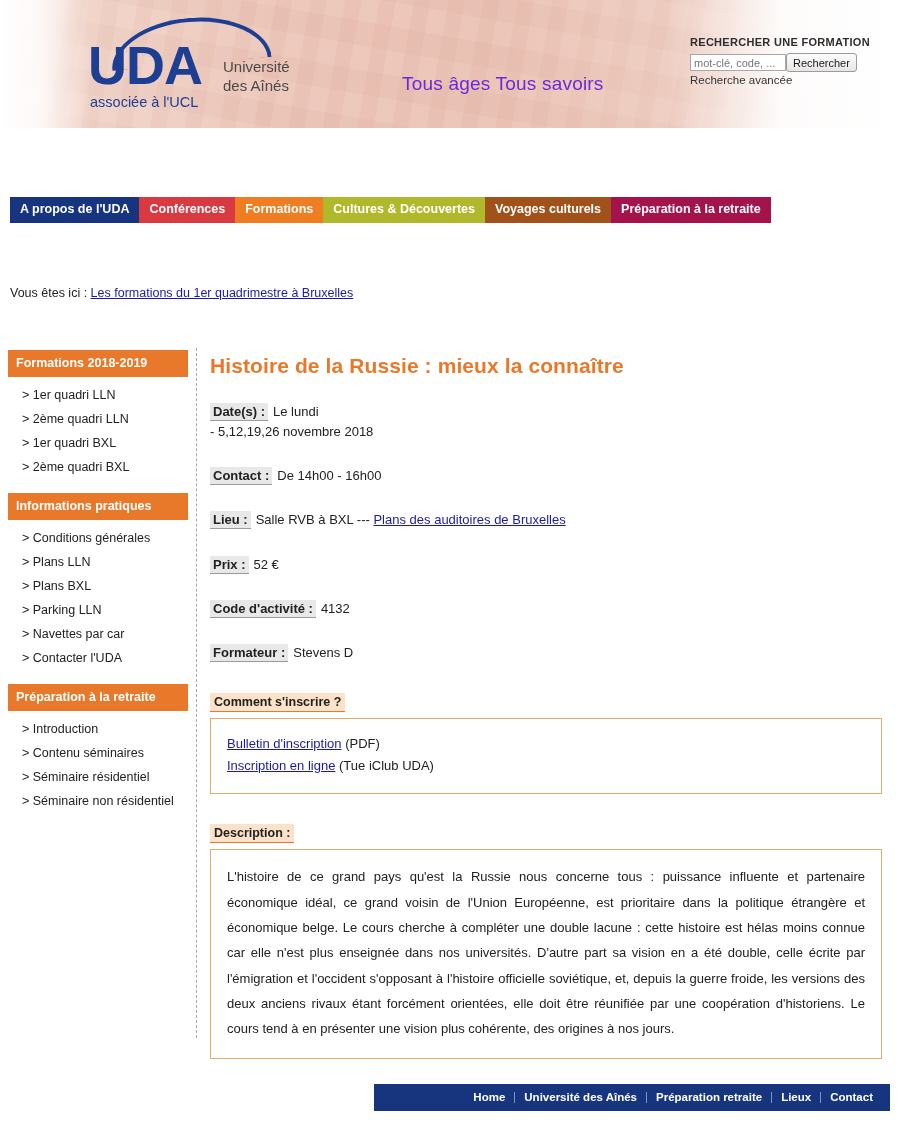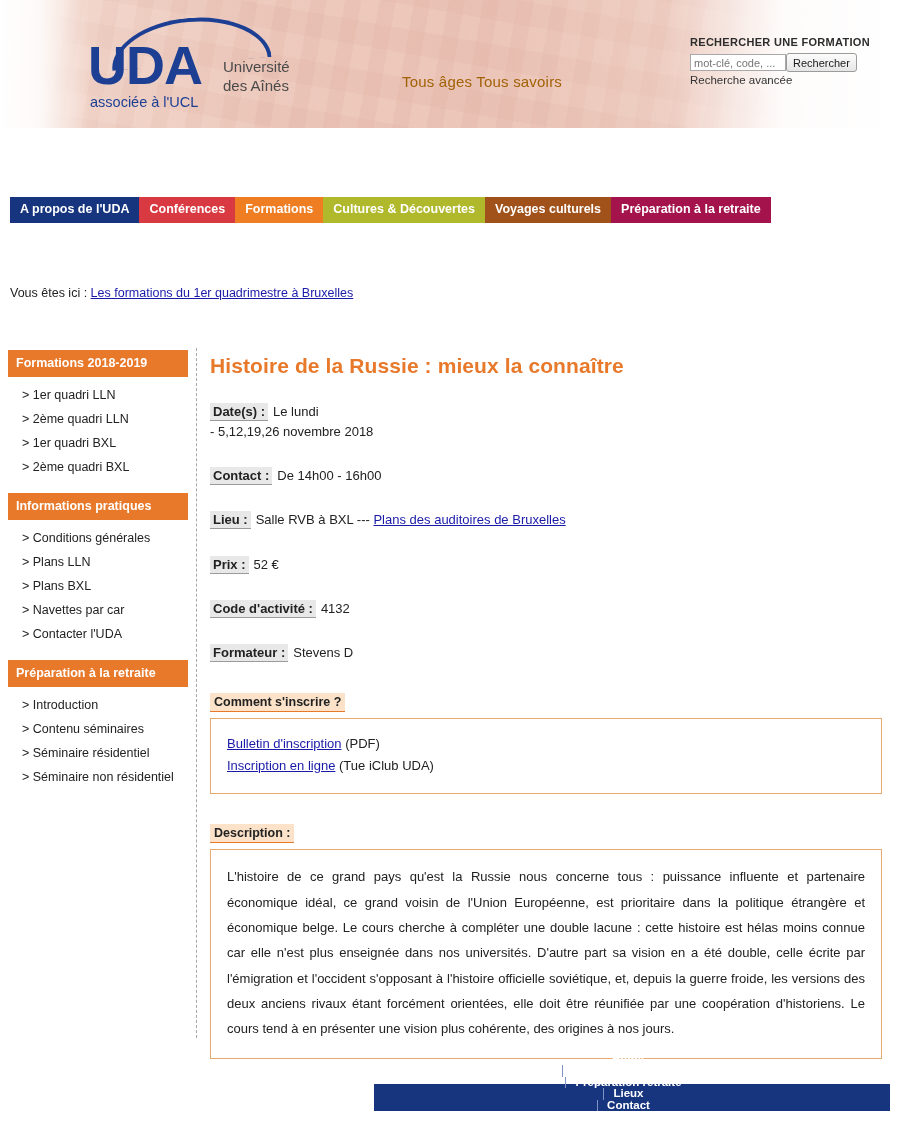--- a/index.html
+++ b/index.html
@@ -85,22 +85,22 @@
     left: 2px;
     top: 76px;
     font-size: 14.5px;
     color: #1c3f94;
     font-weight: normal;
   }
   .slogan {
     position: absolute;
     left: 402px;
     top: 73px;
-    font-size: 15px;
-    color: #a16207;
+    font-size: 19px;
+    color: #6d28d9;
     letter-spacing: 0.2px;
   }
 
   .search-box {
     position: absolute;
     right: 28px;
     top: 36px;
     width: 180px;
     text-align: left;
   }
@@ -273,21 +273,20 @@
     left: 374px;
     top: 1084px;
     width: 516px;
     height: 27px;
     background: #17357f;
     display: flex;
     align-items: center;
     justify-content: flex-end;
     padding-right: 8px;
     box-sizing: border-box;
-    flex-direction: column;
   }
   .footer-item {
     color: #ffffff;
     font-size: 11.5px;
     font-weight: bold;
     padding: 0 9px;
     border-left: 1px solid #7f93c4;
     cursor: pointer;
     line-height: 1;
   }
@@ -346,20 +345,21 @@
     <div class="side-head">Formations 2018-2019</div>
     <div class="side-link">&gt; 1er quadri LLN</div>
     <div class="side-link">&gt; 2ème quadri LLN</div>
     <div class="side-link">&gt; 1er quadri BXL</div>
     <div class="side-link">&gt; 2ème quadri BXL</div>
 
     <div class="side-head tight">Informations pratiques</div>
     <div class="side-link">&gt; Conditions générales</div>
     <div class="side-link">&gt; Plans LLN</div>
     <div class="side-link">&gt; Plans BXL</div>
+    <div class="side-link">&gt; Parking LLN</div>
     <div class="side-link">&gt; Navettes par car</div>
     <div class="side-link">&gt; Contacter l'UDA</div>
 
     <div class="side-head tight">Préparation à la retraite</div>
     <div class="side-link">&gt; Introduction</div>
     <div class="side-link">&gt; Contenu séminaires</div>
     <div class="side-link">&gt; Séminaire résidentiel</div>
     <div class="side-link">&gt; Séminaire non résidentiel</div>
   </div>
 

